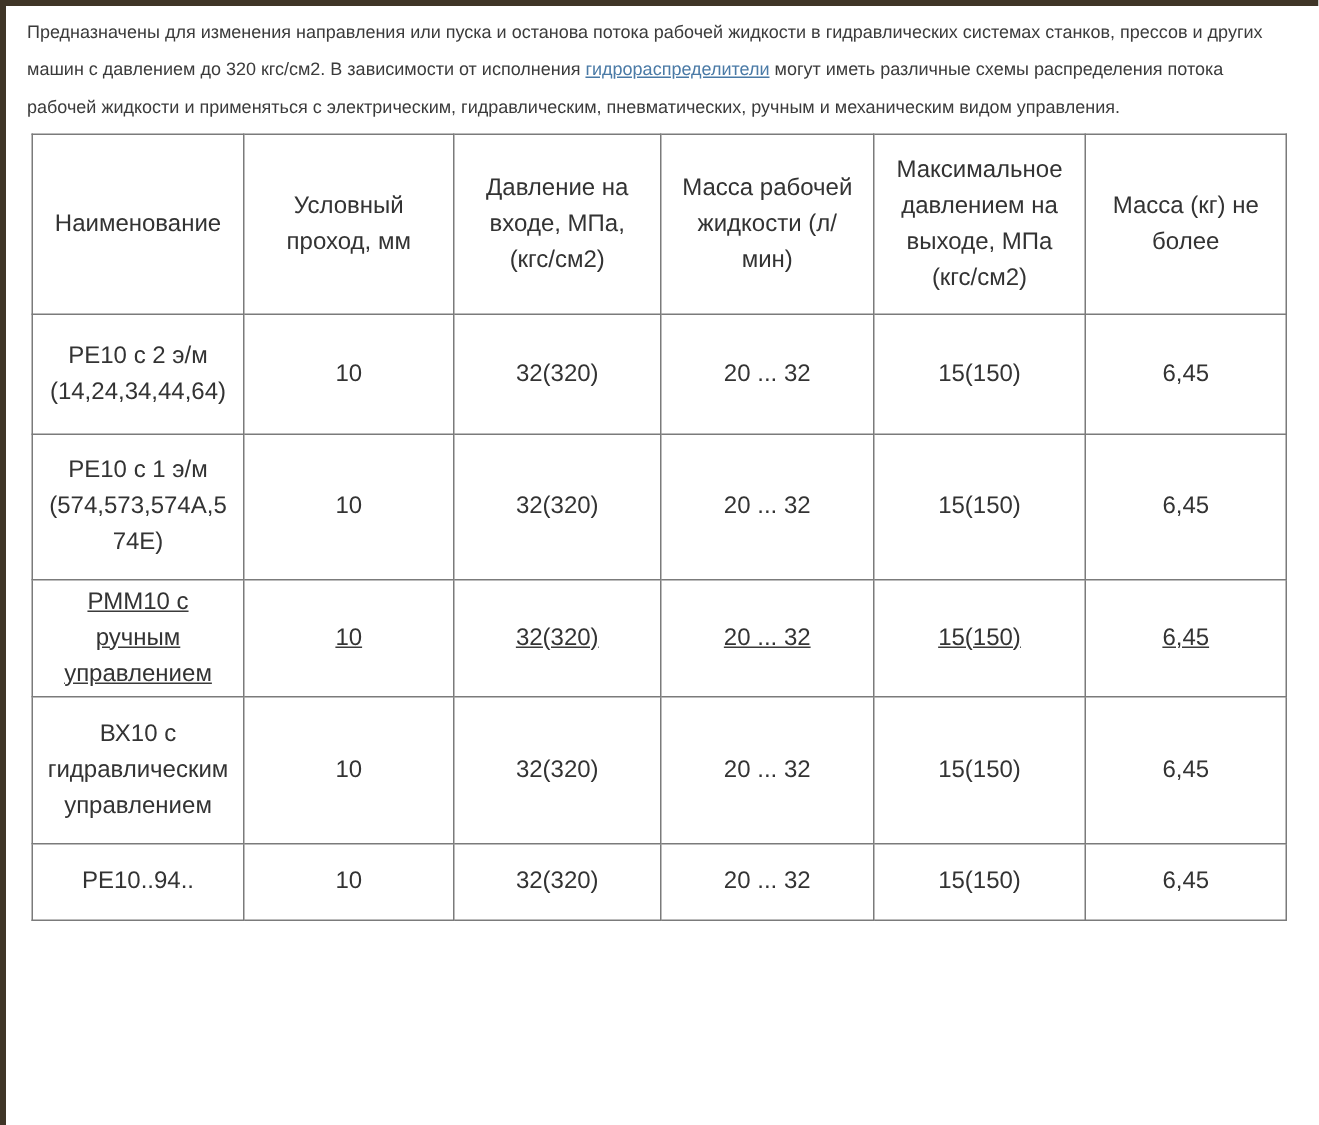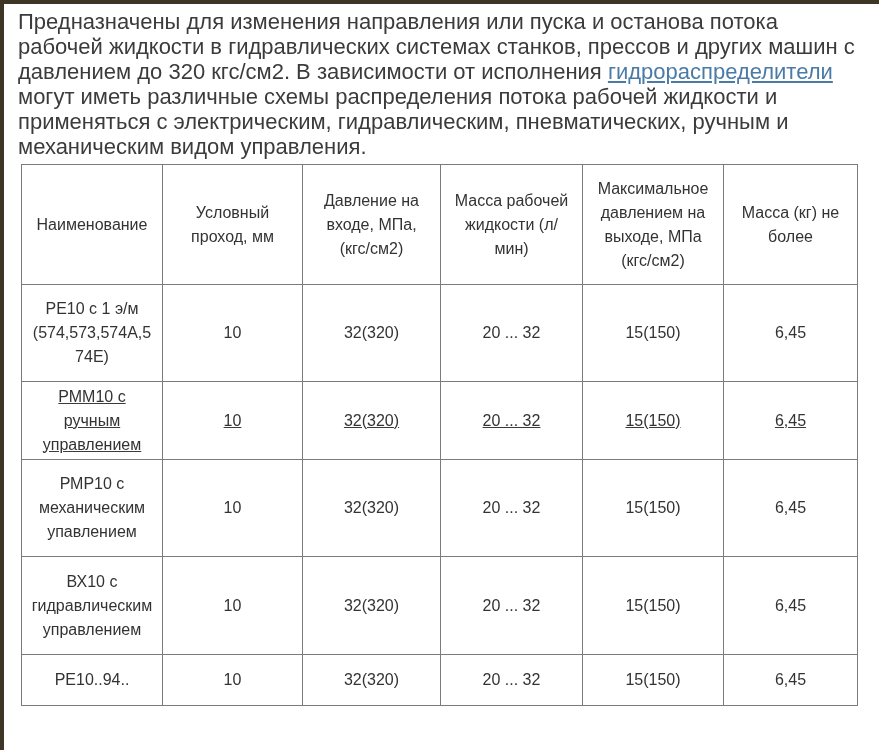--- a/index.html
+++ b/index.html
@@ -25,21 +25,21 @@
     background: var(--edge);
   }
   .edge-left {
     position: absolute; top: 0; left: 0;
     width: 4px; height: 100%;
     background: var(--edge);
   }
   .intro {
     margin: 9px 16px 5px 18px;
     width: 845px;
-    font-size: 22px;
+    font-size: 12px;
     line-height: 25px;
     color: var(--text);
   }
   .intro a {
     color: var(--link);
     text-decoration: underline;
     cursor: pointer;
   }
   table.spec {
     margin-left: 21px;
@@ -94,38 +94,38 @@
     <tr class="h-head">
       <th>Наименование</th>
       <th>Условный проход, мм</th>
       <th>Давление на входе, МПа, (кгс/см2)</th>
       <th>Масса рабочей жидкости (л/мин)</th>
       <th>Максимальное давлением на выходе, МПа (кгс/см2)</th>
       <th>Масса (кг) не более</th>
     </tr>
   </thead>
   <tbody>
+    <tr class="h-r0">
+      <td>РЕ10 с 2 э/м (14,24,34,44,64)</td>
+      <td>10</td>
+      <td>32(320)</td>
+      <td>20 ... 32</td>
+      <td>15(150)</td>
+      <td>6,45</td>
+    </tr>
     <tr class="h-r1">
       <td>РЕ10 с 1 э/м (574,573,574А,574Е)</td>
       <td>10</td>
       <td>32(320)</td>
       <td>20 ... 32</td>
       <td>15(150)</td>
       <td>6,45</td>
     </tr>
     <tr class="h-r2">
       <td>РММ10 с ручным управлением</td>
-      <td>10</td>
-      <td>32(320)</td>
-      <td>20 ... 32</td>
-      <td>15(150)</td>
-      <td>6,45</td>
-    </tr>
-    <tr class="h-r3">
-      <td>РМР10 с механическим упавлением</td>
       <td>10</td>
       <td>32(320)</td>
       <td>20 ... 32</td>
       <td>15(150)</td>
       <td>6,45</td>
     </tr>
     <tr class="h-r4">
       <td>ВХ10 с гидравлическим управлением</td>
       <td>10</td>
       <td>32(320)</td>

